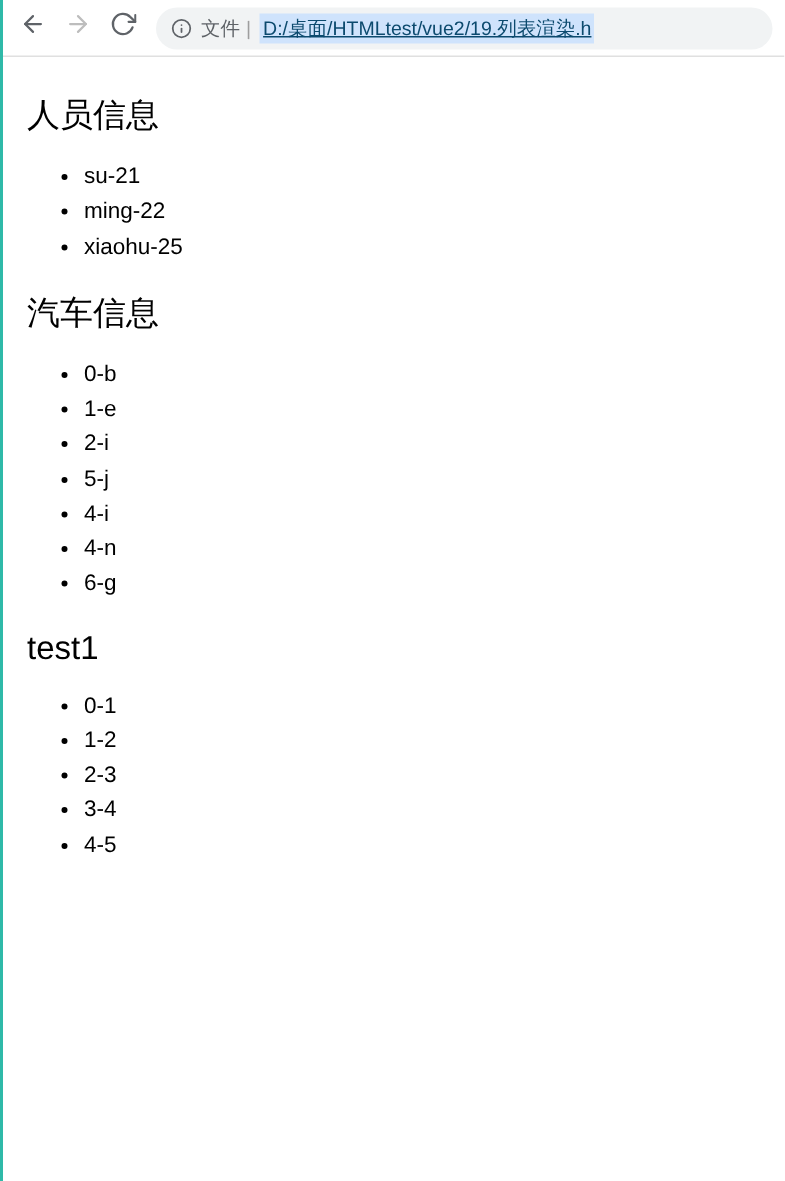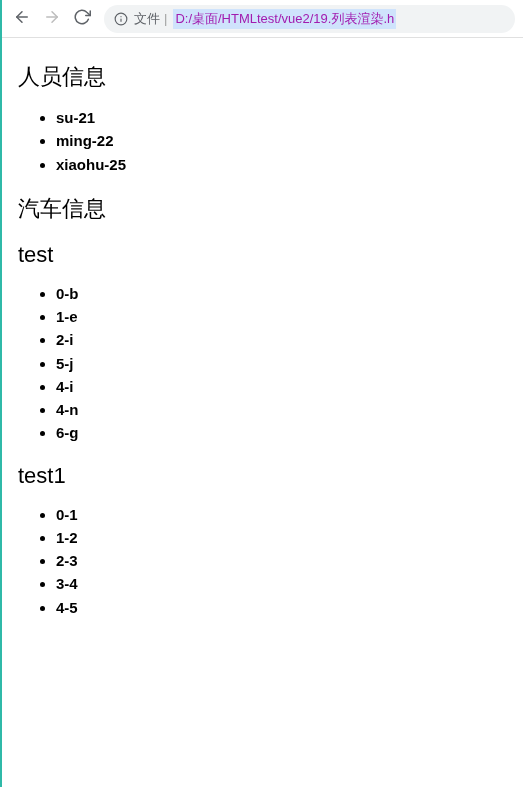--- a/index.html
+++ b/index.html
@@ -67,36 +67,36 @@
     }
     .addr-bar .file-label {
       color: #5f6368;
       margin-right: 4px;
     }
     .addr-bar .divider {
       color: #9e9e9e;
       margin-right: 6px;
     }
     .addr-bar .url-text {
-      color: #a21caf;
+      color: #0c4a6e;
       background: #cfe3fc;
       padding: 1px 2px;
+      text-decoration: underline;
     }
     .content {
       padding: 6px 18px 18px 18px;
     }
     h2 {
       font-size: 22px;
       font-weight: 400;
       margin: 18px 0 14px 0;
     }
     ul {
       margin: 0 0 14px 0;
       padding-left: 38px;
-      font-weight: bold;
     }
     li {
       font-size: 15px;
       line-height: 1.55;
       list-style-type: disc;
     }
   </style>
 </head>
 <body>
 
@@ -145,21 +145,20 @@
 
   <h2>人员信息</h2>
   <ul>
     <li>su-21</li>
     <li>ming-22</li>
     <li>xiaohu-25</li>
   </ul>
 
   <h2>汽车信息</h2>
 
-  <h2>test</h2>
   <ul>
     <li>0-b</li>
     <li>1-e</li>
     <li>2-i</li>
     <li>5-j</li>
     <li>4-i</li>
     <li>4-n</li>
     <li>6-g</li>
   </ul>
 

